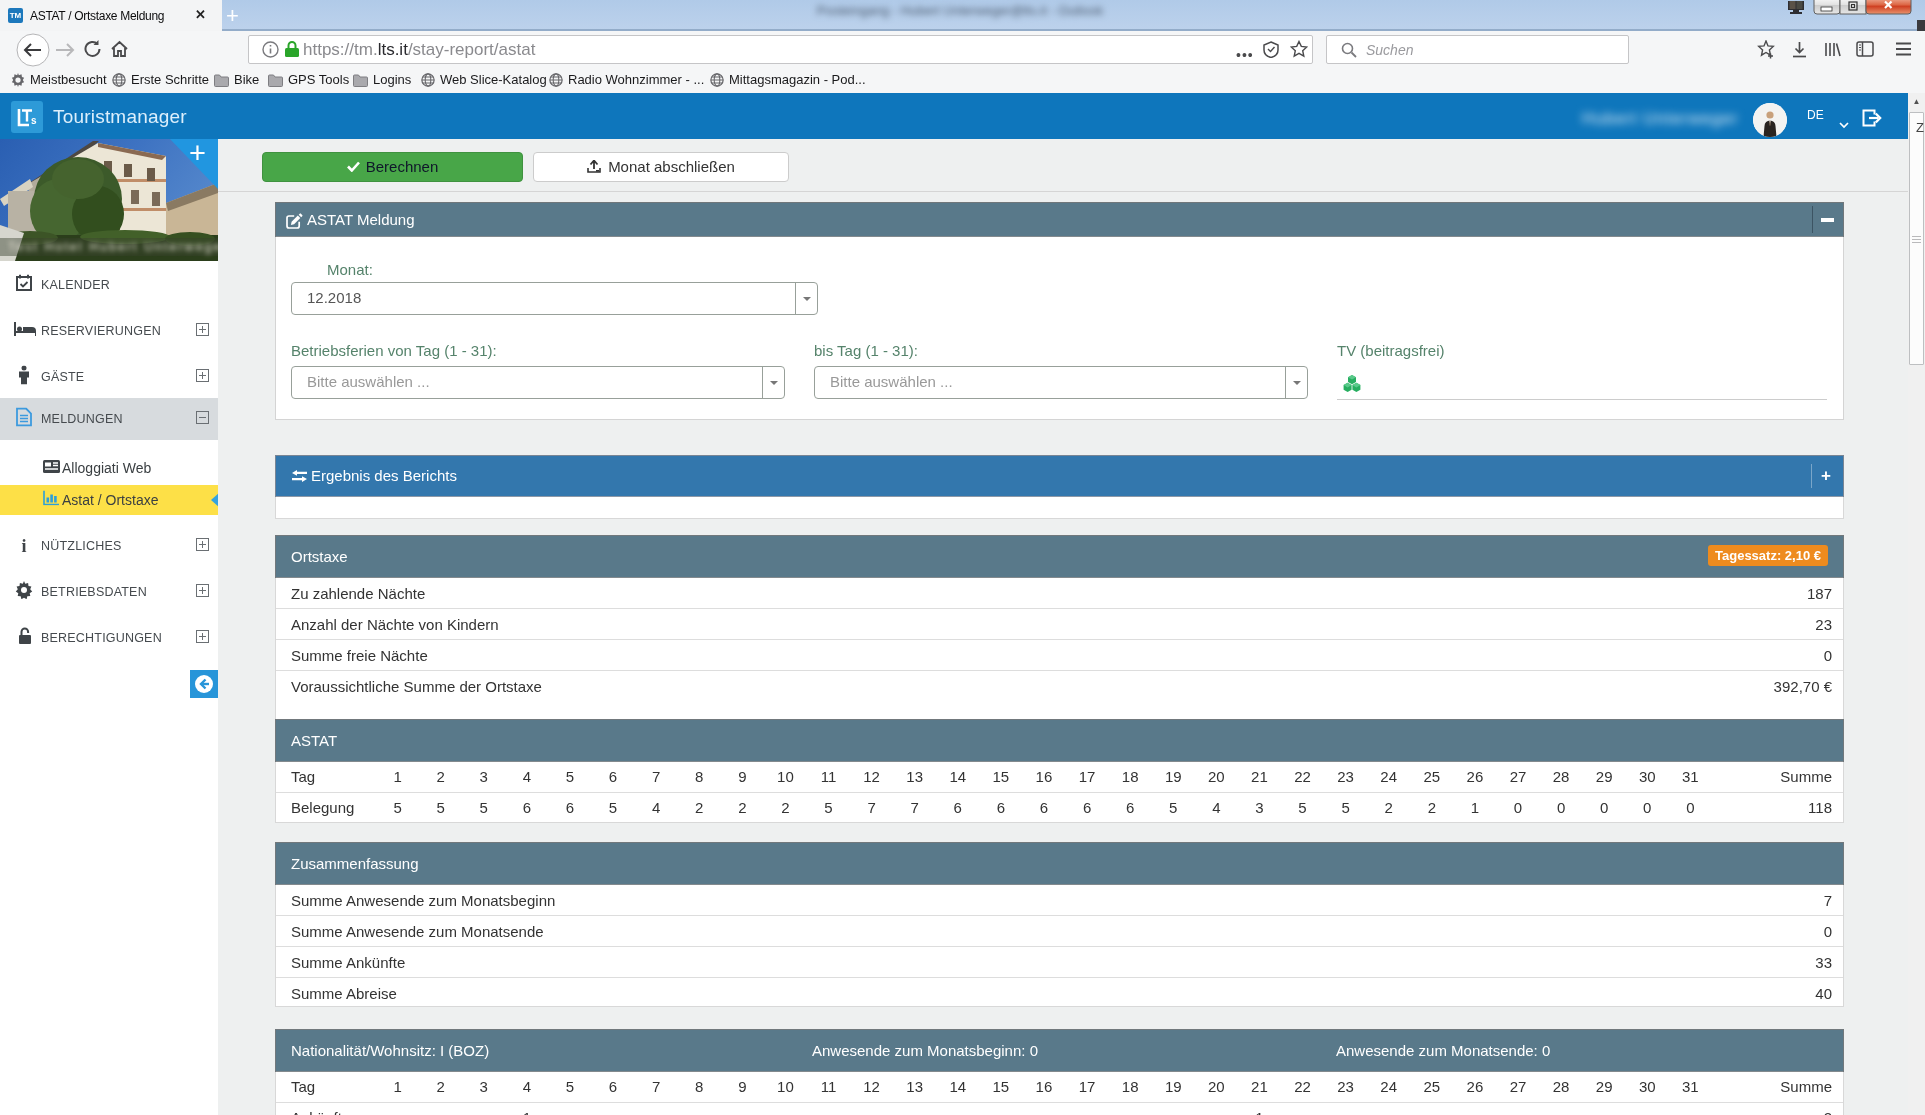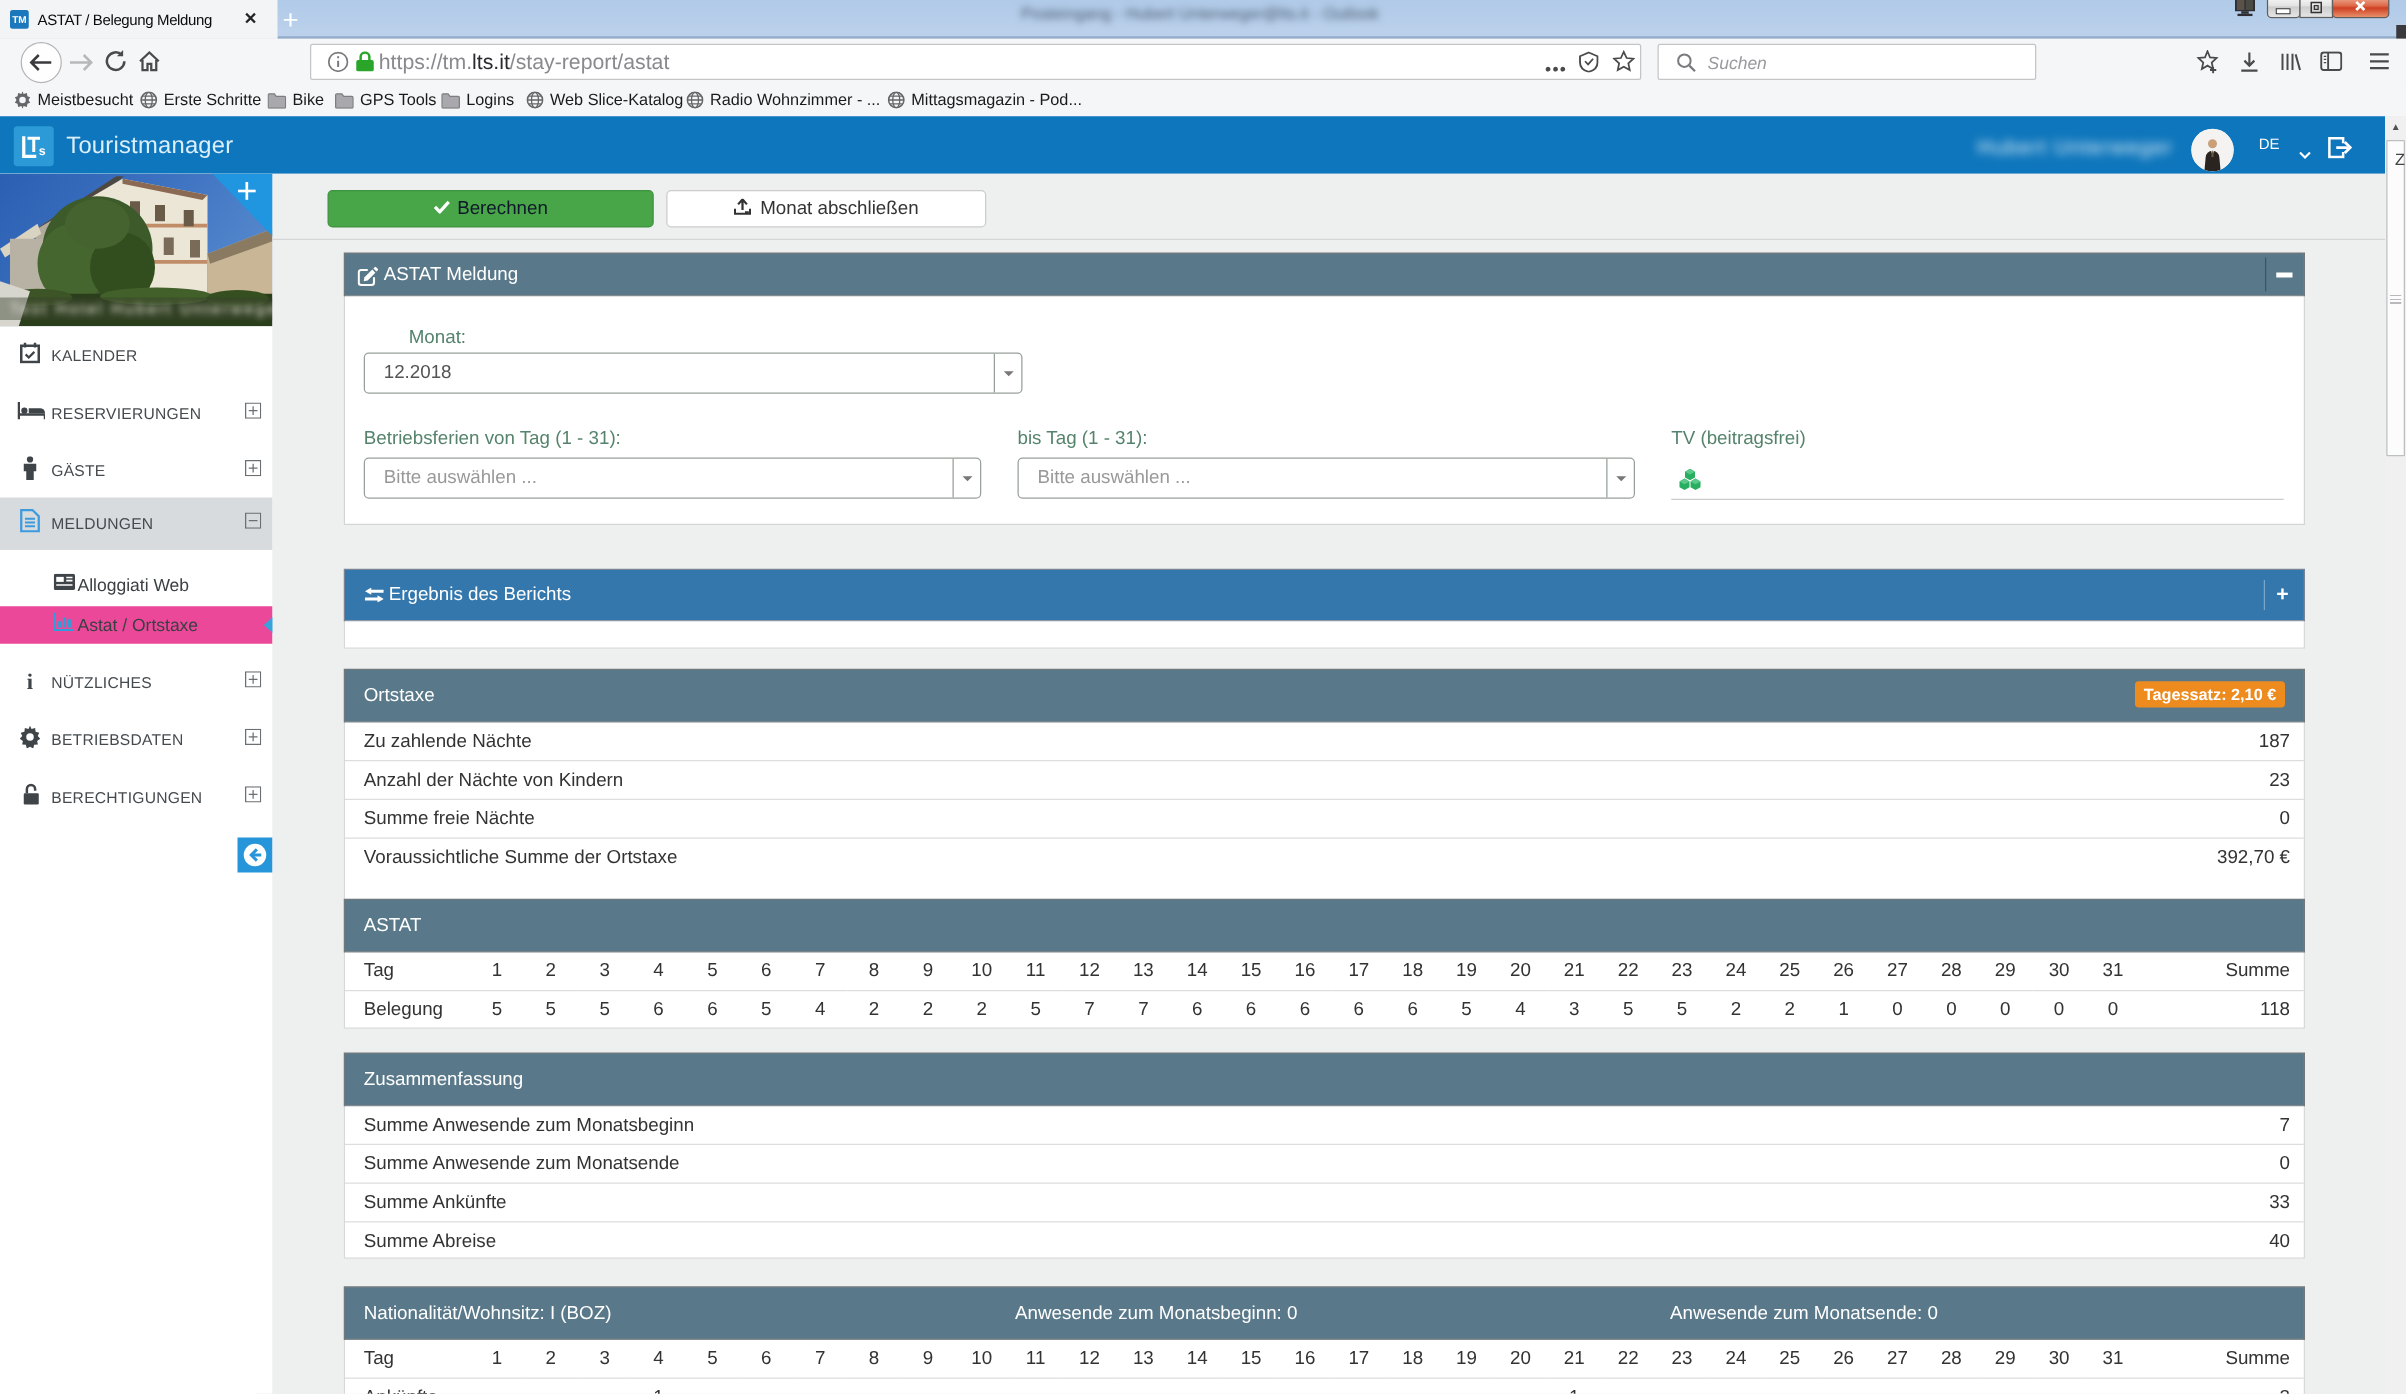--- a/index.html
+++ b/index.html
@@ -111,21 +111,21 @@
 table.days tr.nb td { border-top:none; }
 </style>
 </head>
 <body>
 
 <div class="abs" id="titlebar"></div>
 <div class="abs" id="wintitle">Posteingang - Hubert Unterweger@lts.it - Outlook</div>
 <div class="abs bottomline" style="left:222px; top:29px; width:1703px; height:2px; background:#93acc9;"></div>
 <div class="abs" id="tab"></div>
 <div class="abs" id="favicon">TM</div>
-<div class="abs" id="tabtitle">ASTAT / Belegung Meldung</div>
+<div class="abs" id="tabtitle">ASTAT / Ortstaxe Meldung</div>
 <div class="abs" id="tabclose">✕</div>
 <div class="abs" id="newtab">+</div>
 <div class="abs" id="monicon"><svg width="20" height="13" viewBox="0 0 20 13">
       <rect x="2" y="0" width="16" height="9" fill="#2e2e32"></rect>
       <rect x="3.5" y="0" width="6" height="8" fill="#5a5248"></rect>
       <rect x="10.5" y="0" width="6" height="8" fill="#4a4a44"></rect>
       <rect x="7" y="9" width="6" height="2" fill="#2e2e32"></rect>
       <rect x="4" y="11" width="12" height="2" fill="#2e2e32"></rect>
     </svg></div>
 <div class="abs" id="winbtns"><svg width="102" height="15" viewBox="0 0 102 15">
@@ -363,21 +363,21 @@
       </svg></span>
 </div>
 <div class="abs mitem smitem" style="top:453px; height:30px;">
   <span class="mico"><svg width="17" height="13" viewBox="0 0 17 13">
         <rect x="0" y="0" width="17" height="13" rx="1.5" fill="#3f4448"></rect>
         <rect x="2" y="2.5" width="6" height="4" fill="#fff"></rect>
         <path d="M10 3 h5 M10 5.5 h5 M2 9 h13" stroke="#fff" stroke-width="1.3"></path>
       </svg></span>
   <span class="mtxt">Alloggiati Web</span>
 </div>
-<div class="abs mitem smitem" style="top:485px; height:30px; background:#ec4899;">
+<div class="abs mitem smitem" style="top:485px; height:30px; background:#fde047;">
   <span class="mico"><svg width="16" height="15" viewBox="0 0 16 15">
         <path d="M1 0 v14 h15" stroke="#2d9fd8" stroke-width="1.6" fill="none"></path>
         <rect x="3.5" y="7" width="2.6" height="5" fill="#2d9fd8"></rect>
         <rect x="7.3" y="4" width="2.6" height="8" fill="#2d9fd8"></rect>
         <rect x="11.1" y="5.5" width="2.6" height="6.5" fill="#2d9fd8"></rect>
       </svg></span>
   <span class="mtxt">Astat / Ortstaxe</span>
 </div>
 <div class="abs" style="left:211px; top:492px; width:0; height:0; border-right:9px solid #36a3dc; border-top:8px solid transparent; border-bottom:8px solid transparent;"></div>
 <div class="abs mitem" style="top:523px;">

